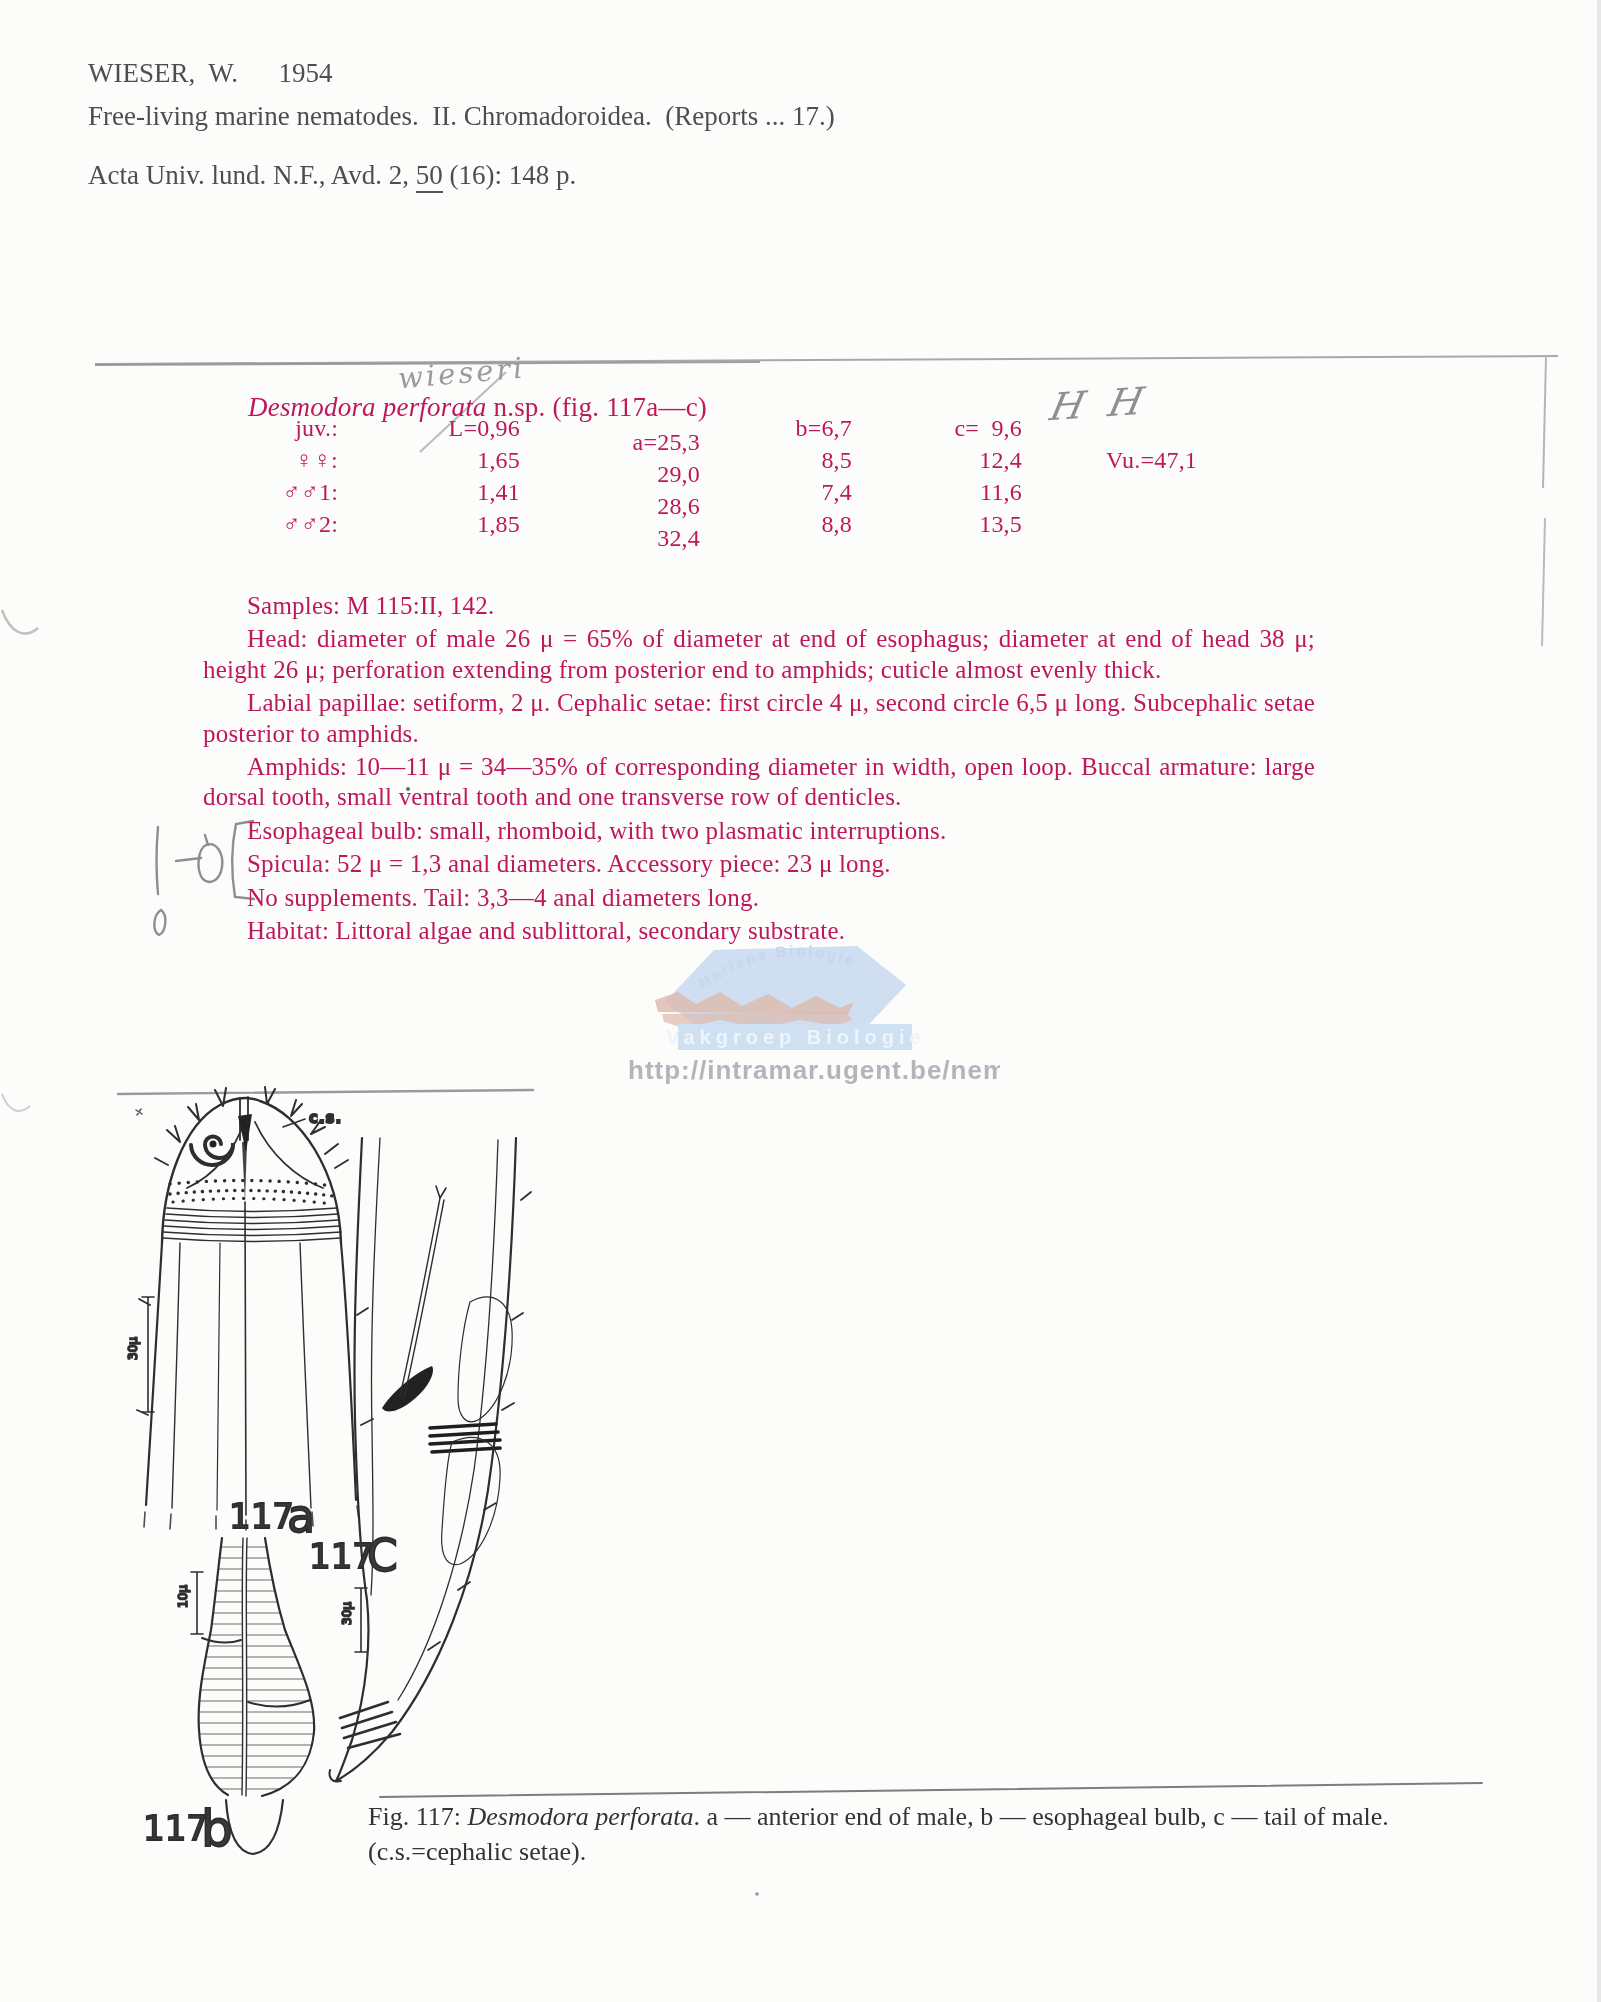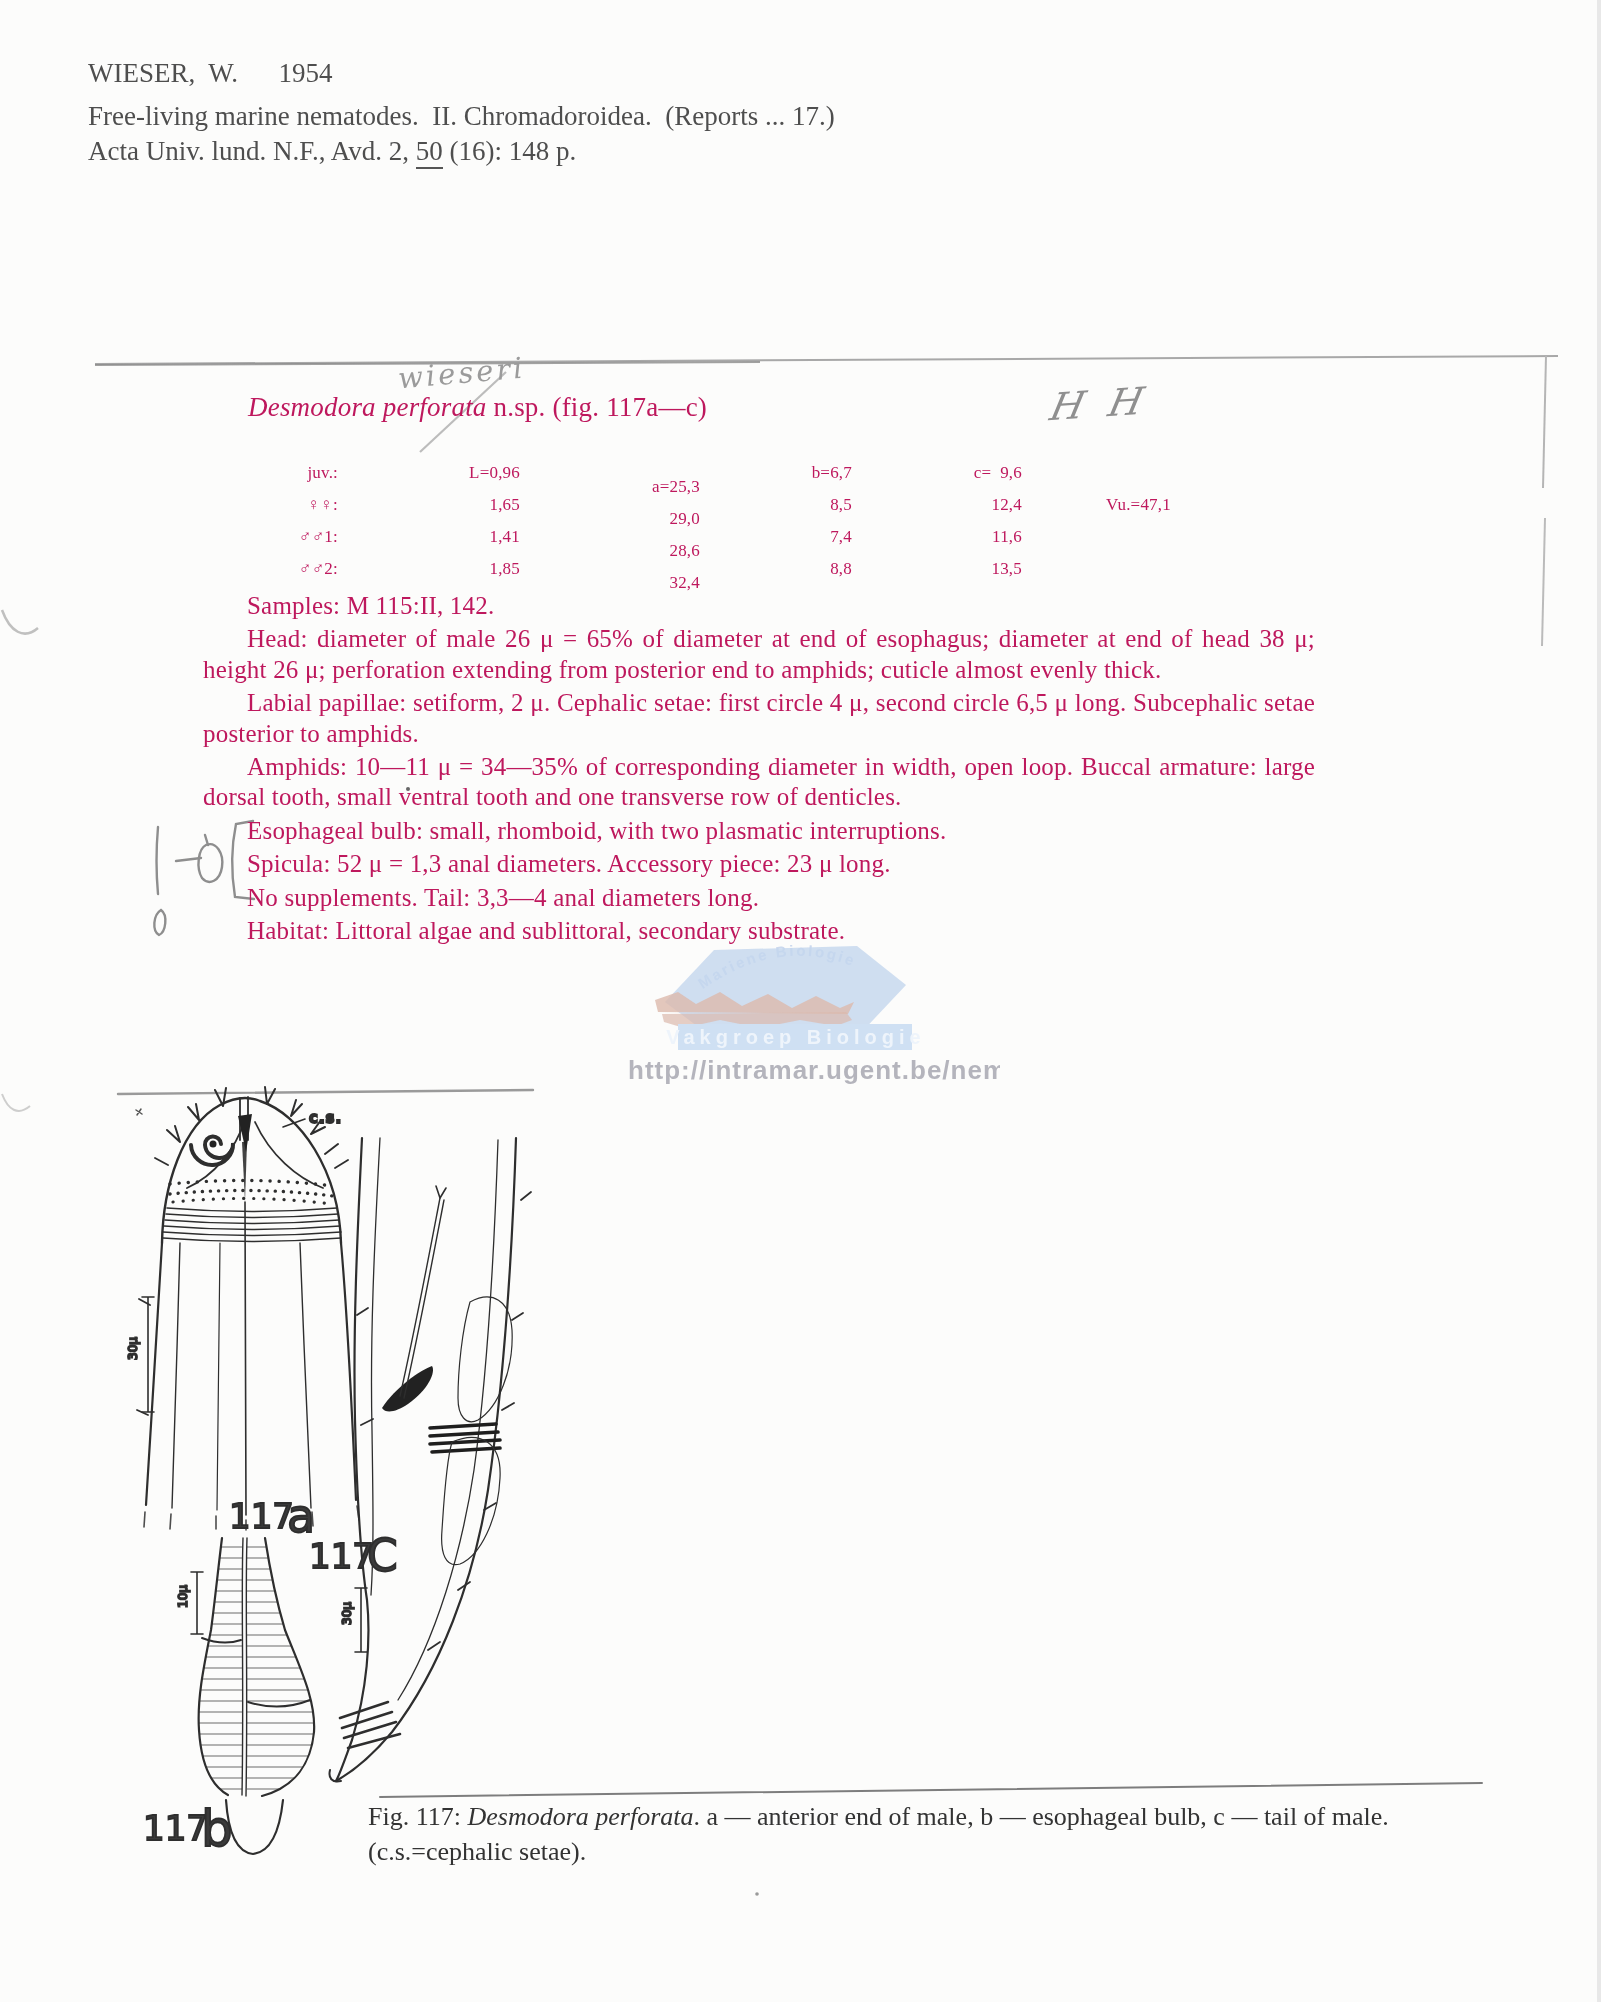--- a/index.html
+++ b/index.html
@@ -1,34 +1,34 @@
 <!DOCTYPE html>
 <html><head>
 <meta charset="utf-8">
 <style>
   html,body{margin:0;padding:0;}
   body{width:1601px;height:2002px;position:relative;background:#fcfcfb;overflow:hidden;
        font-family:"Liberation Serif",serif;}
   
   .tw{position:absolute;left:88px;font-family:Liberation Serif, serif;
       font-size:27px;color:#4e4e4e;white-space:pre;z-index:2;}
-  #tw1{top:58px;} #tw2{top:101px;} #tw3{top:136px;}
+  #tw1{top:58px;} #tw2{top:101px;} #tw3{top:160px;}
   .tw .ul{border-bottom:2px solid #555;padding-bottom:1px;}
   
   .scan{color:#be185d;letter-spacing:.2px;}
   #title{position:absolute;left:248px;top:392px;font-size:27px;z-index:2;}
   #title .it{font-style:italic;}
   #hw-wieseri{position:absolute;left:398px;top:356px;font-size:29px;font-style:italic;
       color:#9b9b9b;transform:rotate(-5deg);letter-spacing:3px;z-index:3;
       font-family:"DejaVu Serif",serif;}
   #hw-hh{position:absolute;left:1052px;top:382px;font-size:38px;font-style:italic;color:#8f8f8f;
       transform:skewX(-16deg) rotate(-4deg);letter-spacing:6px;z-index:3;
       font-family:"DejaVu Serif",serif;}
   
-  #mtable{position:absolute;left:245px;top:457px;font-size:17px;z-index:2;}
+  #mtable{position:absolute;left:245px;top:412px;font-size:24px;z-index:2;}
   .mrow{display:flex;height:32px;line-height:32px;}
   .mc{text-align:right;white-space:pre;}
   .mc.lbl{width:93px;font-family:"Liberation Serif","DejaVu Sans",serif;}
   .mc.c1{width:182px;} .mc.c2{width:180px;margin-top:14px;} .mc.c3{width:152px;} .mc.c4{width:170px;}
   .mc.extra{width:240px;text-align:left;padding-left:84px;}
   
   #paras{position:absolute;left:200px;top:588px;width:1118px;font-size:25px;line-height:30.4px;
       text-align:justify;z-index:2;}
   #paras p{margin:3px;text-indent:44px;}
   #paras .it{font-style:italic;}

